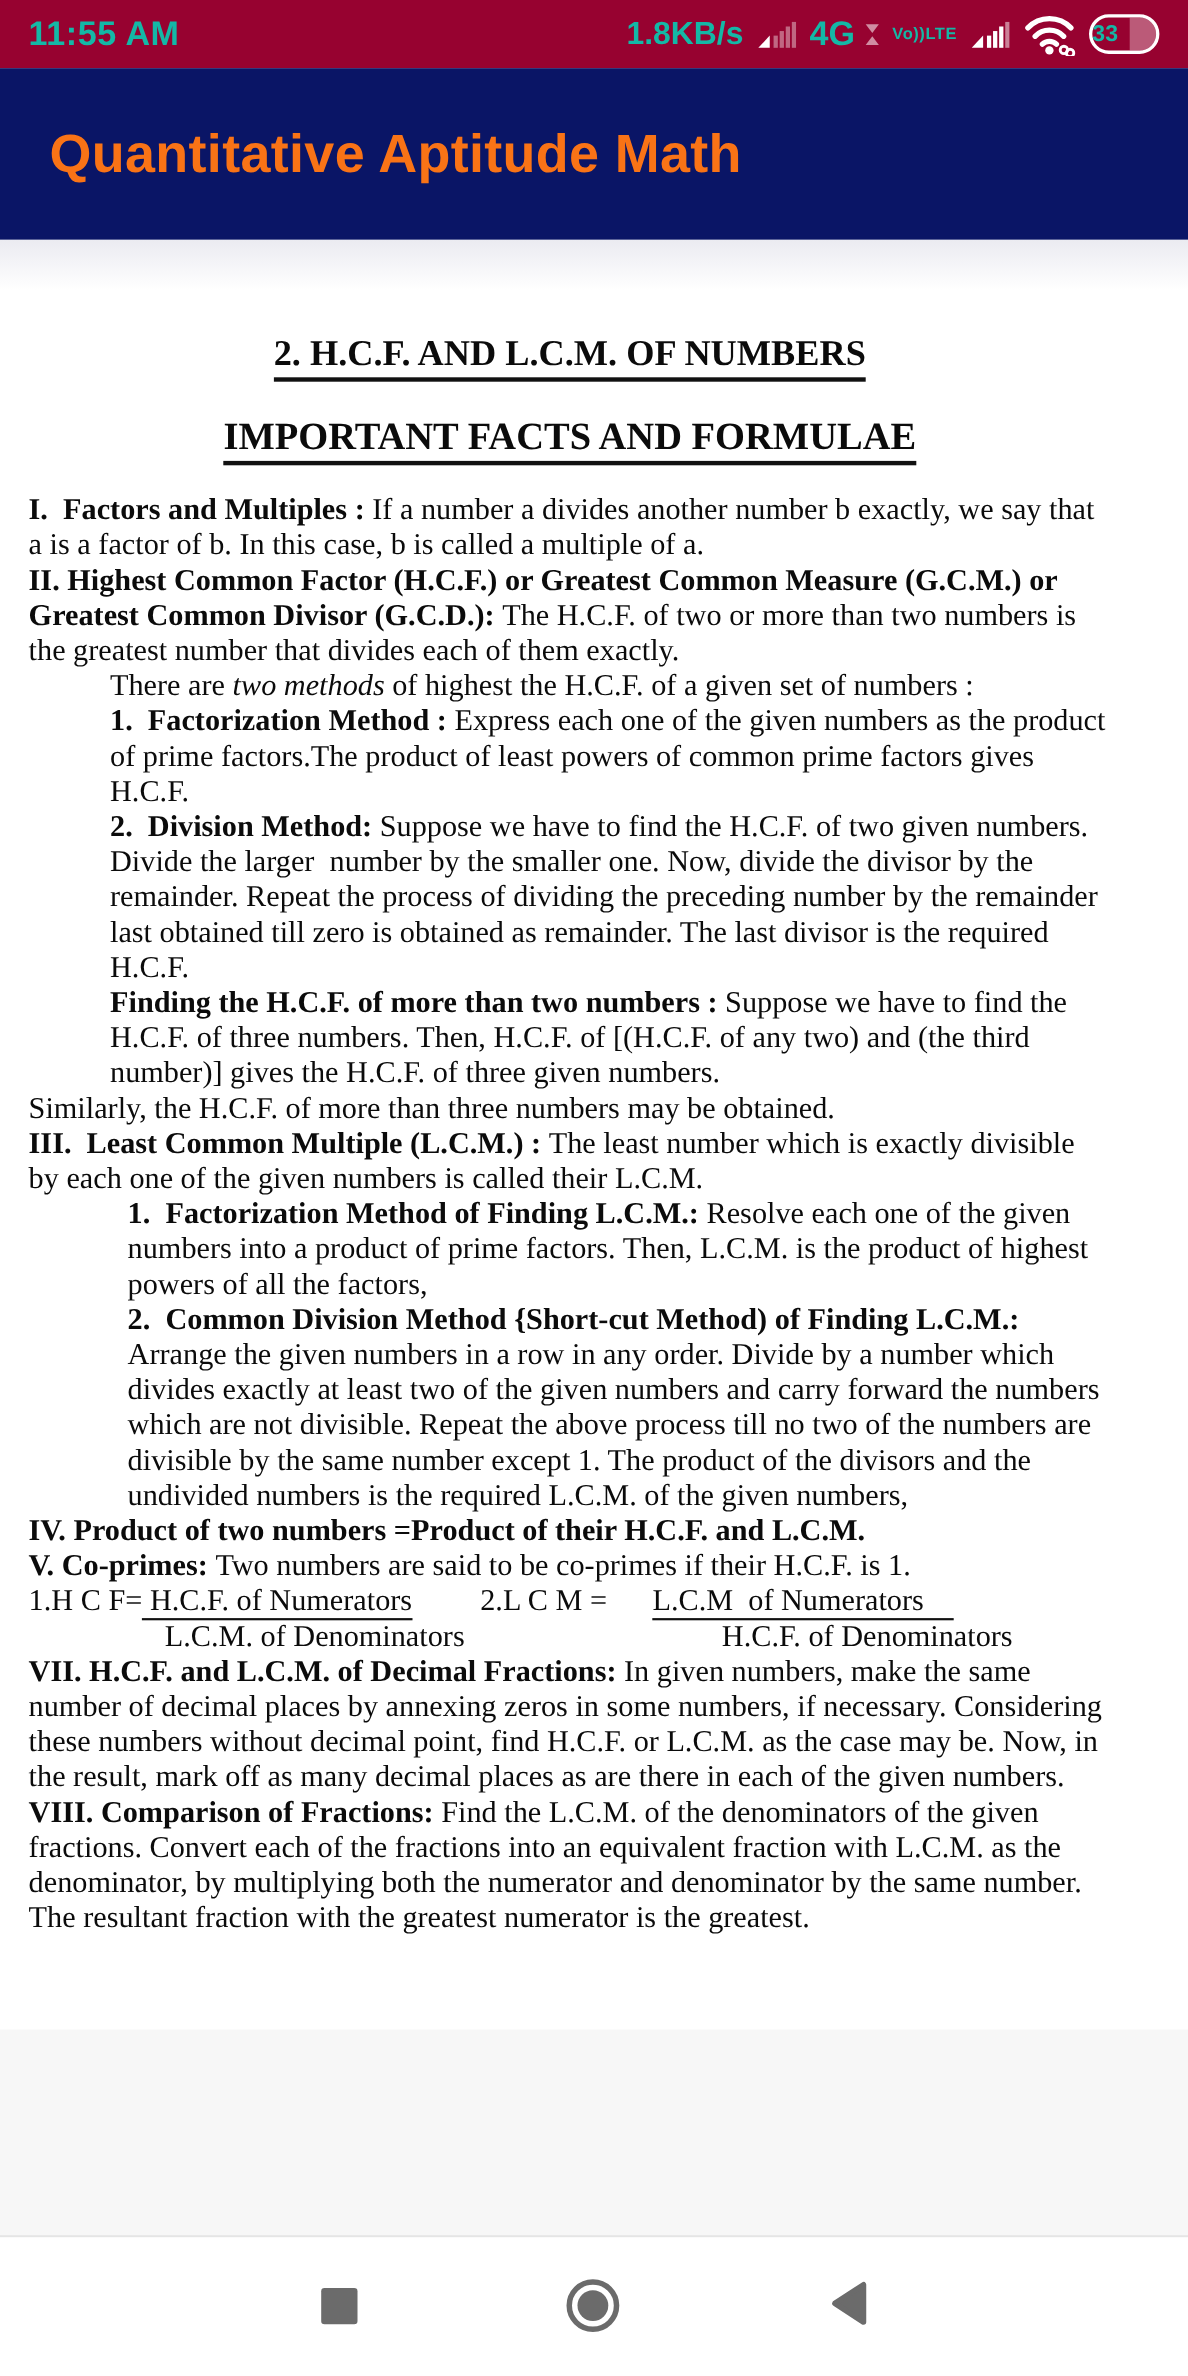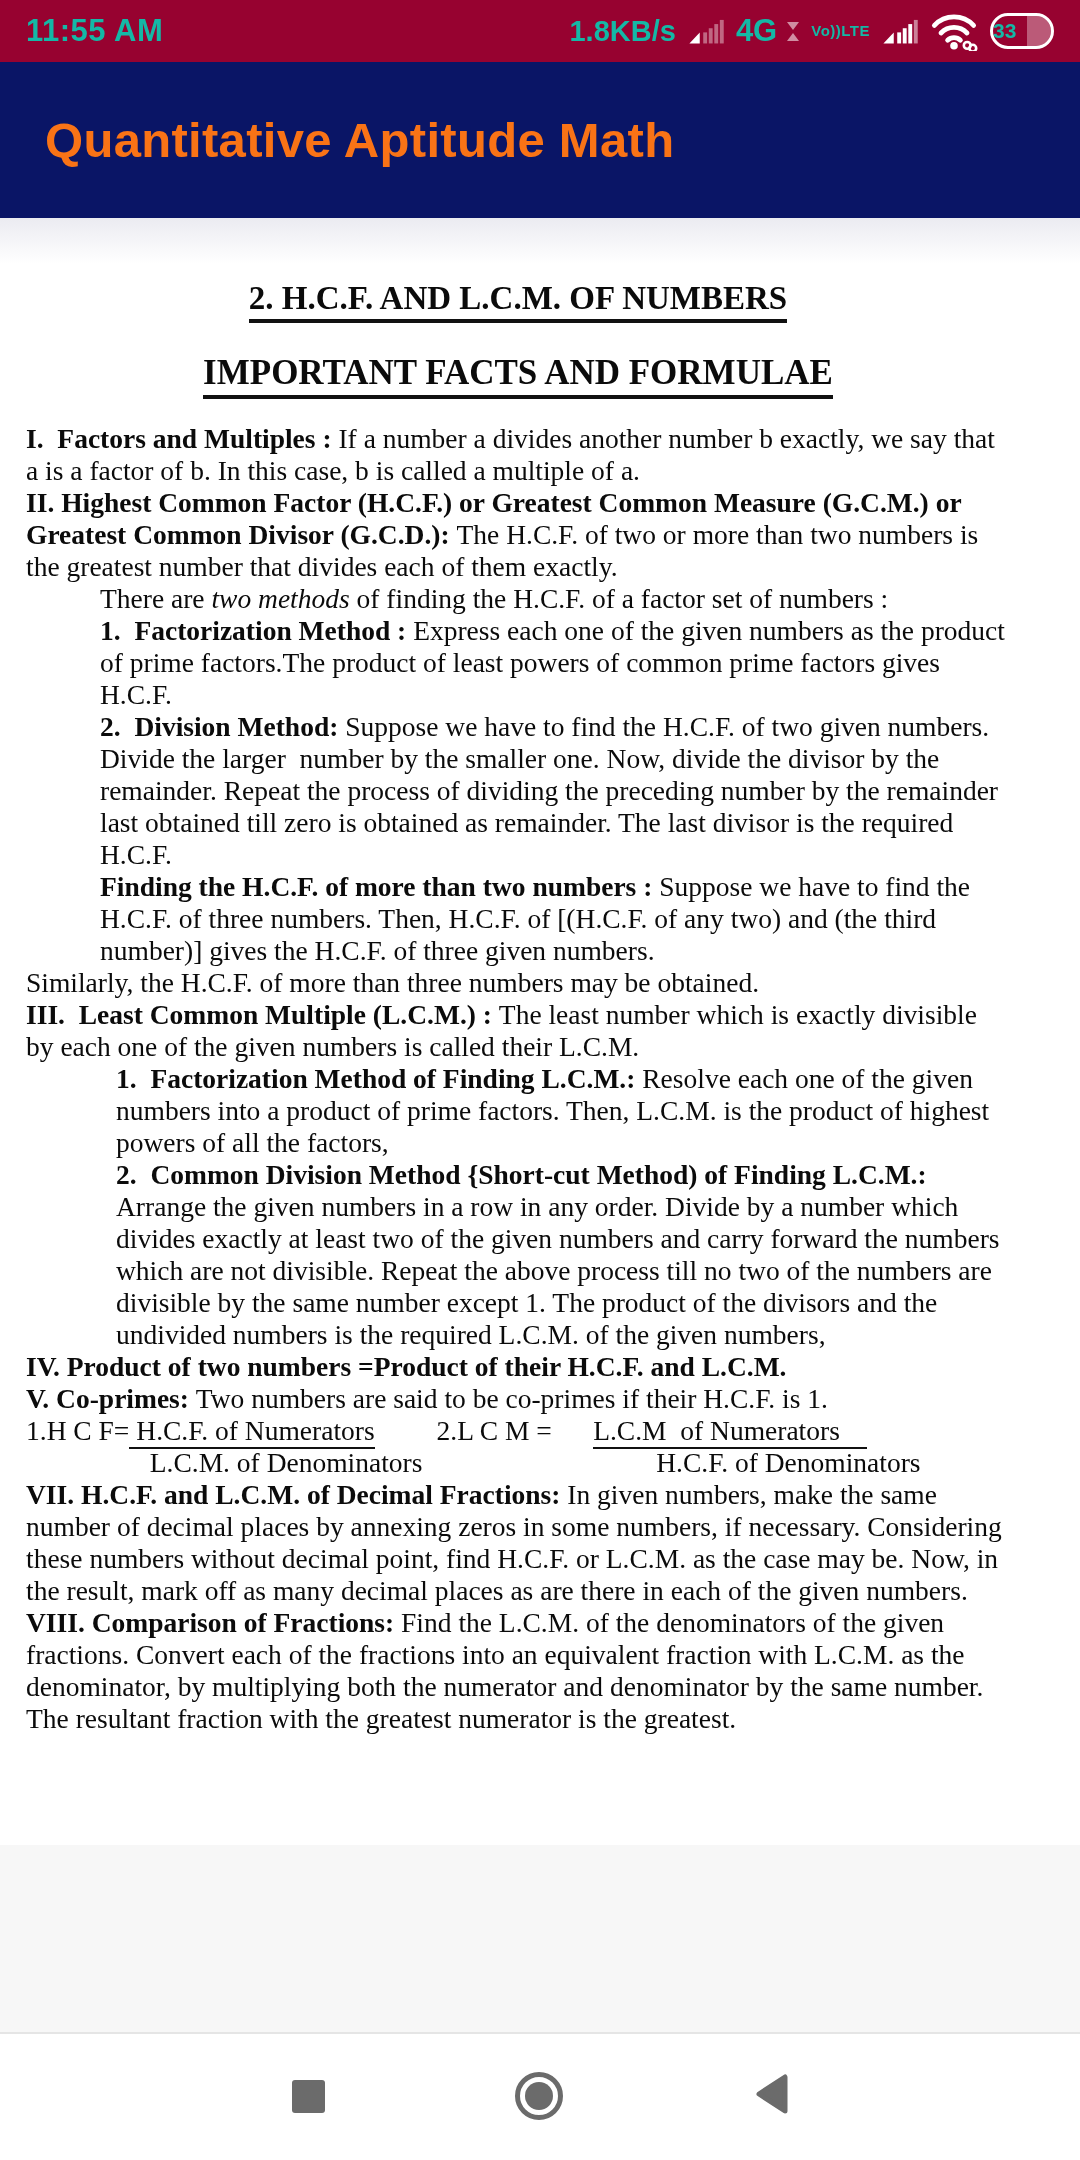--- a/index.html
+++ b/index.html
@@ -31,21 +31,21 @@
   .battery .pct{position:relative;font-size:21px;font-weight:700;}
   
   .app-header{
     height:156px;background:#0A1566;display:flex;align-items:center;padding-left:45px;box-sizing:border-box;
   }
   .app-title{color:#f97316;font-size:49px;font-weight:700;letter-spacing:.3px;}
   
   .doc{
     height:1627px;box-sizing:border-box;overflow:hidden;
     background:linear-gradient(to bottom,#EBEBF1 0px,#ffffff 46px);
-    padding:62px 70px 0 26px;
+    padding:86px 70px 0 26px;
     font-family:"Liberation Serif","DejaVu Serif",serif;color:#0b0b0b;
   }
   .doc-h{ text-align:center;font-weight:700;}
   .doc-h1{font-size:33px;margin:0 0 36px 0;}
   .doc-h2{font-size:35px;margin:0 0 30px 0;}
   .hline{border-bottom:4px solid #111;padding-bottom:3px;}
   .doc-body{font-size:27.5px;line-height:32px;}
   .para{margin:0;}
   .para.ind1{margin-left:74px;}
   .para.ind2{margin-left:90px;}
@@ -121,21 +121,21 @@
 <div class="doc">
   <div class="doc-h doc-h1">
     <span class="hline">2. H.C.F. AND L.C.M. OF NUMBERS</span>
   </div>
   <div class="doc-h doc-h2">
     <span class="hline"><span class="b">IMPORTANT FACTS AND FORMULA</span><span>E</span></span>
   </div>
   <div class="doc-body">
       <p class="para ind0"><span class="b">I.&nbsp; Factors and Multiples : </span><span>If a number a divides another number b exactly, we say that a is a factor of b. In this case, b is called a multiple of a.</span></p>
       <p class="para ind0"><span class="b">II. Highest Common Factor (H.C.F.) or Greatest Common Measure (G.C.M.) or Greatest Common Divisor (G.C.D.): </span><span>The H.C.F. of two or more than two numbers is the greatest number that divides each of them exactly.</span></p>
-      <p class="para ind1"><span>There are </span><span class="i">two methods</span><span> of finding the H.C.F. of a factor set of numbers :</span></p>
+      <p class="para ind1"><span>There are </span><span class="i">two methods</span><span> of highest the H.C.F. of a given set of numbers :</span></p>
       <p class="para ind1"><span class="b">1.&nbsp; Factorization Method : </span><span>Express each one of the given numbers as the product of prime factors.The product of least powers of common prime factors gives H.C.F.</span></p>
       <p class="para ind1"><span class="b">2.&nbsp; Division Method: </span><span>Suppose we have to find the H.C.F. of two given numbers. Divide the larger &nbsp;number by the smaller one. Now, divide the divisor by the remainder. Repeat the process of dividing the preceding number by the remainder last obtained till zero is obtained as remainder. The last divisor is the required H.C.F.</span></p>
       <p class="para ind1"><span class="b">Finding the H.C.F. of more than two numbers : </span><span>Suppose we have to find the H.C.F. of three numbers. Then, H.C.F. of [(H.C.F. of any two) and (the third number)] gives the H.C.F. of three given numbers.</span></p>
       <p class="para ind0"><span>Similarly, the H.C.F. of more than three numbers may be obtained.</span></p>
       <p class="para ind0"><span class="b">III.&nbsp; Least Common Multiple (L.C.M.) : </span><span>The least number which is exactly divisible by each one of the given numbers is called their L.C.M.</span></p>
       <p class="para ind2"><span class="b">1.&nbsp; Factorization Method of Finding L.C.M.: </span><span>Resolve each one of the given numbers into a product of prime factors. Then, L.C.M. is the product of highest powers of all the factors,</span></p>
       <p class="para ind2"><span class="b">2.&nbsp; Common Division Method {Short-cut Method) of Finding L.C.M.: </span><span>Arrange the given numbers in a row in any order. Divide by a number which divides exactly at least two of the given numbers and carry forward the numbers which are not divisible. Repeat the above process till no two of the numbers are divisible by the same number except 1. The product of the divisors and the undivided numbers is the required L.C.M. of the given numbers,</span></p>
       <p class="para ind0"><span class="b">IV. Product of two numbers =Product of their H.C.F. and L.C.M.</span></p>
       <p class="para ind0"><span class="b">V. Co-primes: </span><span>Two numbers are said to be co-primes if their H.C.F. is 1.</span></p>
       <p class="para ind0 pre"><span>1.H C F=</span><span class="u"> H.C.F. of Numerators</span><span>         2.L C M =      </span><span class="u">L.C.M  of Numerators    </span></p>

